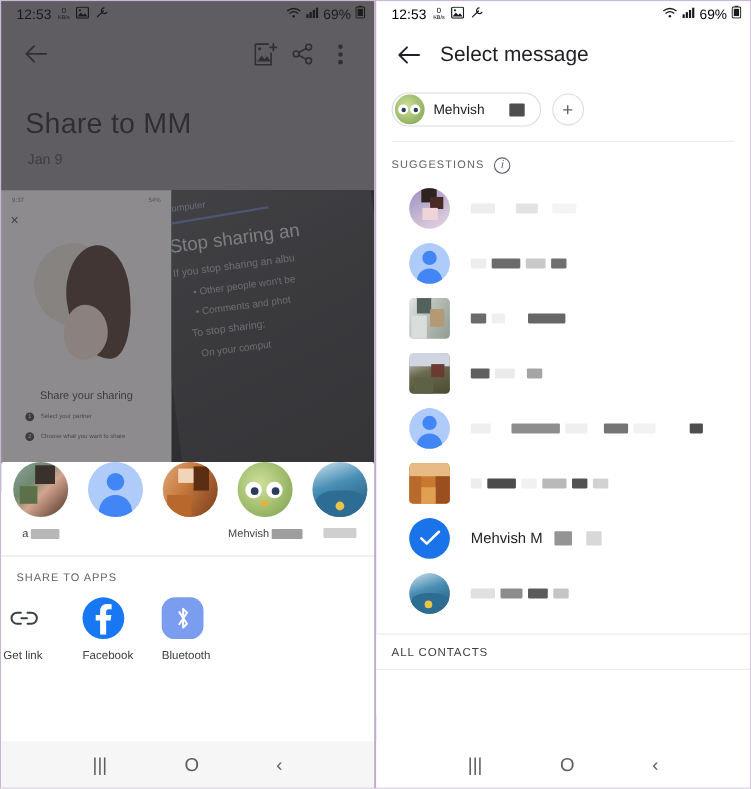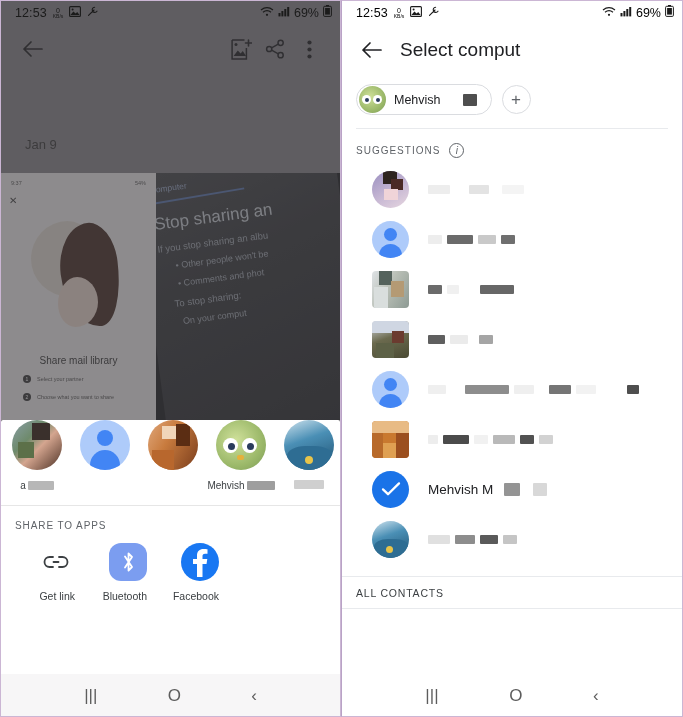--- a/index.html
+++ b/index.html
@@ -121,21 +121,21 @@
 
   .people-row { display: flex; padding: 0 0 0 2px; gap: 0; }
   .person { width: 68px; flex: 0 0 auto; display: flex; flex-direction: column; align-items: center; }
   .pav { width: 50px; height: 50px; border-radius: 50%; overflow: hidden; position: relative; background: #dde3ea; }
   .pname { margin-top: 10px; font-size: 10px; color: #3c4043; display: flex; align-items: center; gap: 2px; max-width: 68px; }
   .redact { display: inline-block; height: 9px; border-radius: 1px; }
 
   .sheet-div { height: 1px; background: #e6e6e6; margin: 14px 0 0 0; }
   .apps-label { font-size: 10px; letter-spacing: .9px; color: #5f6368; padding: 14px 0 0 14px; }
   .apps-row { display: flex; padding: 12px 0 0 2px; }
-  .app { width: 72px; flex: 0 0 auto; display: flex; flex-direction: column; align-items: flex-end; }
+  .app { width: 72px; flex: 0 0 auto; display: flex; flex-direction: column; align-items: flex-start; }
   .app-ico { width: 38px; height: 38px; border-radius: 50%; display: flex; align-items: center; justify-content: center; }
   .app-name { margin-top: 9px; font-size: 10.5px; color: #3c4043; white-space: nowrap; }
 
   
   .sp-head { height: 52px; display: flex; align-items: center; padding: 0 0 0 12px; }
   .sp-title { font-size: 19px; color: #202124; margin-left: 12px; }
 
   .chip-row { display: flex; align-items: center; padding: 8px 0 0 14px; gap: 10px; }
   .chip {
     height: 31px; border: 1px solid #dadce0; border-radius: 16px;
@@ -283,35 +283,36 @@
       </div>
       <div class="icon-btn">
         <svg width="5" height="19" viewBox="0 0 5 19">
             <circle cx="2.5" cy="2.5" r="2.1" fill="#202124"></circle>
             <circle cx="2.5" cy="9.5" r="2.1" fill="#202124"></circle>
             <circle cx="2.5" cy="16.5" r="2.1" fill="#202124"></circle>
           </svg>
       </div>
     </div>
 
+    <div class="album-title">Share to MM</div>
     <div class="album-date">Jan 9</div>
 
     <div class="thumbs">
       <div class="thumb a">
         <div class="ta-status">
           <span class="l">9:37</span>
           <span class="r">54%</span>
         </div>
         <div class="ta-x">✕</div>
         <div class="hands">
           <div class="hand-blob1"></div>
           <div class="hand-blob2"></div>
           <div class="hand-blob3"></div>
         </div>
-        <div class="ta-cap">Share mail library</div>
+        <div class="ta-cap">Share your sharing</div>
         <div class="ta-list">
           <div class="ta-li">
               <span class="ta-num">1</span>
               <span>Select your partner</span>
             </div>
           <div class="ta-li">
               <span class="ta-num">2</span>
               <span>Choose what you want to share</span>
             </div>
         </div>
@@ -393,34 +394,34 @@
           <div class="app-ico">
             <svg width="26" height="16" viewBox="0 0 26 16">
                 <path d="M10.5 8 H15.5" stroke="#3c4043" stroke-width="1.8" stroke-linecap="round"></path>
                 <path d="M10 3 H6.5 a5 5 0 0 0 0 10 H10" fill="none" stroke="#3c4043" stroke-width="1.8" stroke-linecap="round"></path>
                 <path d="M16 3 H19.5 a5 5 0 0 1 0 10 H16" fill="none" stroke="#3c4043" stroke-width="1.8" stroke-linecap="round"></path>
               </svg>
           </div>
           <div class="app-name">Get link</div>
         </div>
         <div class="app">
+          <div class="app-ico" style="background:#1877f2;">
+            <svg width="16" height="30" viewBox="0 0 16 30">
+                <path d="M10.5 30 V17 h4 l0.8-5 h-4.8 V9.3 c0-1.5 0.5-2.5 2.6-2.5 h2.4 V2.3 C14.8 2.2 13.2 2 11.4 2 7.6 2 5 4.3 5 8.6 V12 H1 v5 h4 v13 Z" fill="#fff"></path>
+              </svg>
+          </div>
+          <div class="app-name">Facebook</div>
+        </div>
+        <div class="app">
           <div class="app-ico" style="background:#7b9df0;border-radius:12px;">
             <svg width="15" height="22" viewBox="0 0 15 22">
                 <path d="M4 5.5 L11 16 L7.5 19.5 V2.5 L11 6 L4 16.5" fill="none" stroke="#fff" stroke-width="1.8" stroke-linejoin="round" stroke-linecap="round"></path>
               </svg>
           </div>
           <div class="app-name">Bluetooth</div>
-        </div>
-        <div class="app">
-          <div class="app-ico" style="background:#1877f2;">
-            <svg width="16" height="30" viewBox="0 0 16 30">
-                <path d="M10.5 30 V17 h4 l0.8-5 h-4.8 V9.3 c0-1.5 0.5-2.5 2.6-2.5 h2.4 V2.3 C14.8 2.2 13.2 2 11.4 2 7.6 2 5 4.3 5 8.6 V12 H1 v5 h4 v13 Z" fill="#fff"></path>
-              </svg>
-          </div>
-          <div class="app-name">Facebook</div>
         </div>
       </div>
     </div>
 
     <div class="navbar dimbg">
       <div class="nav-ico">|||</div>
       <div class="nav-ico">O</div>
       <div class="nav-ico">‹</div>
     </div>
   </div>
@@ -474,21 +475,21 @@
           </span>
         </div>
       </div>
 
       <div class="sp-head">
         <div class="icon-btn">
           <svg width="21" height="18" viewBox="0 0 21 18">
               <path d="M20 9 H2 M9 2 L2 9 L9 16" fill="none" stroke="#202124" stroke-width="1.7" stroke-linecap="round" stroke-linejoin="round"></path>
             </svg>
         </div>
-        <div class="sp-title">Select comput</div>
+        <div class="sp-title">Select message</div>
       </div>
 
       <div class="chip-row">
         <div class="chip">
           <div class="chip-av" style="background:radial-gradient(circle at 40% 40%,#cfe09a 0%,#9cb96a 60%,#7a9a55 100%);">
             <span style="position:absolute;left:3px;top:9px;width:9px;height:9px;border-radius:50%;background:#fff;"></span>
             <span style="position:absolute;left:14px;top:9px;width:9px;height:9px;border-radius:50%;background:#fff;"></span>
             <span style="position:absolute;left:6px;top:12px;width:4px;height:4px;border-radius:50%;background:#2a3b5c;"></span>
             <span style="position:absolute;left:17px;top:12px;width:4px;height:4px;border-radius:50%;background:#2a3b5c;"></span>
           </div>

